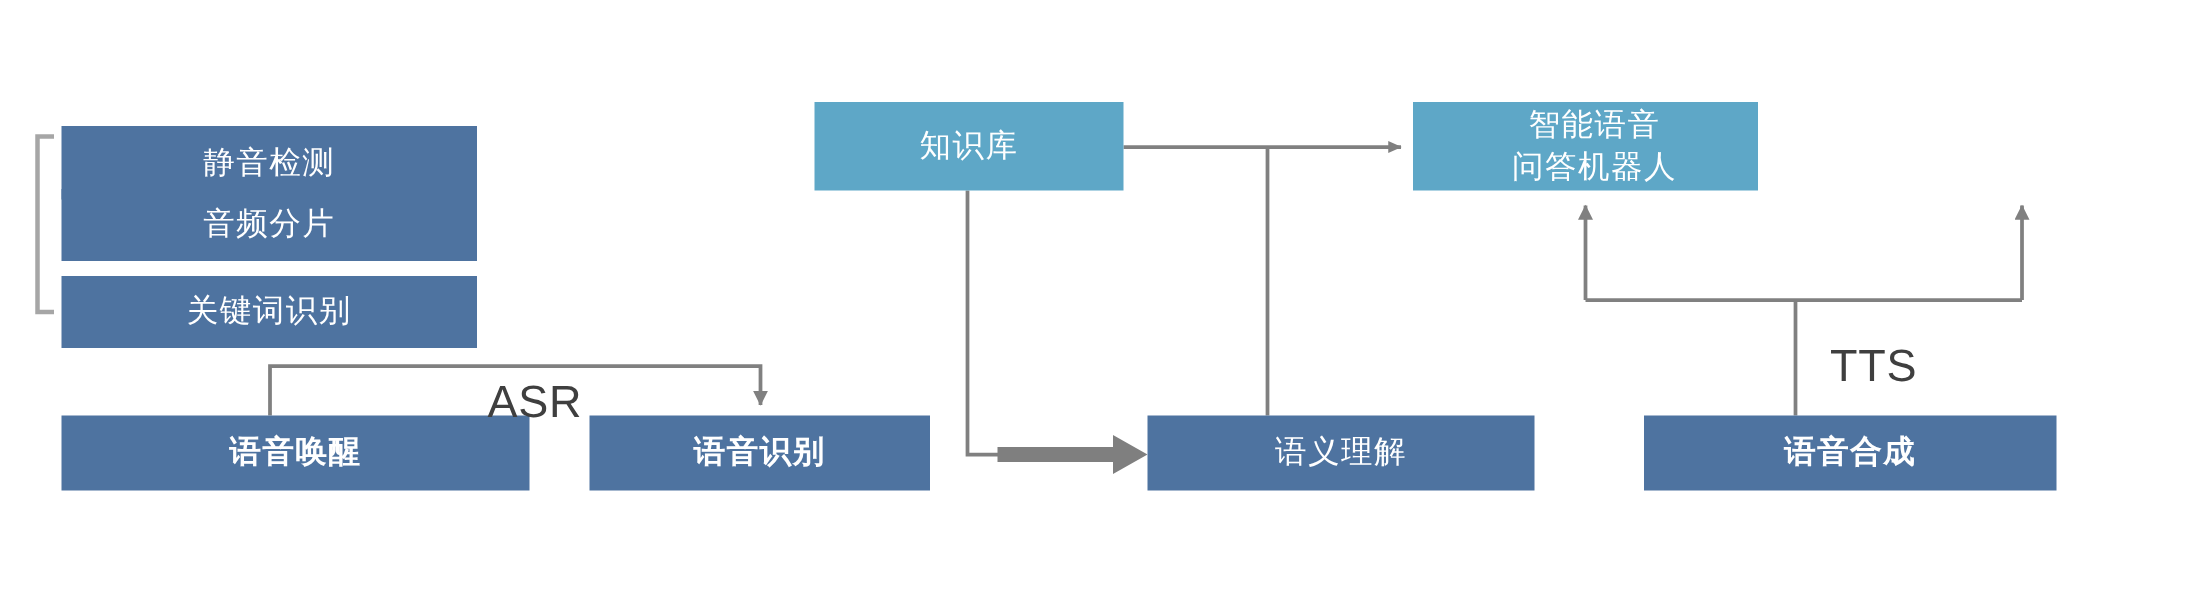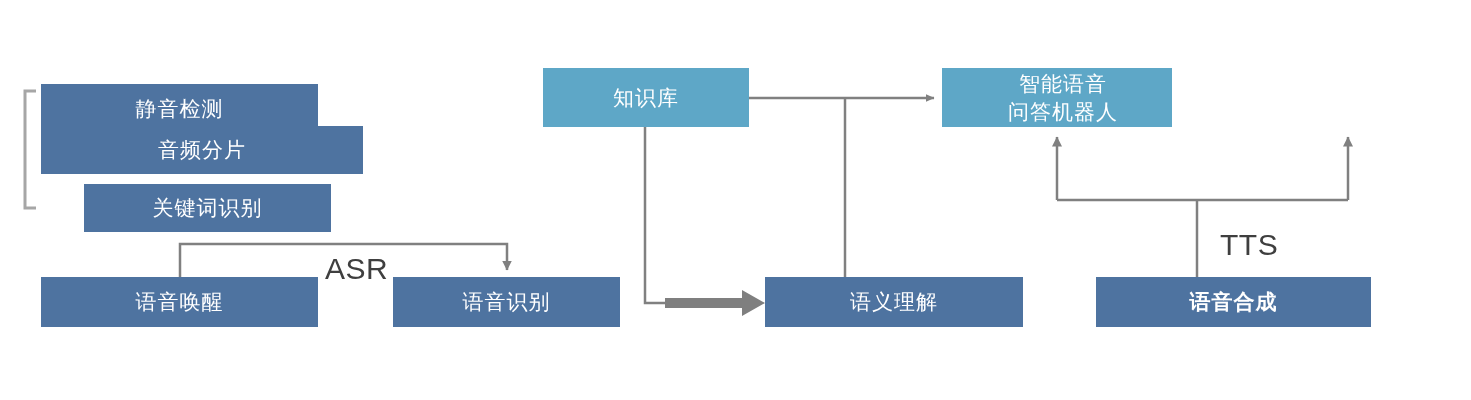--- a/index.html
+++ b/index.html
@@ -93,27 +93,27 @@
     <g>
       <path d="M1197,277 L1197,200" fill="none" stroke="#808080" stroke-width="2.5"></path>
       <path d="M1057,200 L1348,200" fill="none" stroke="#808080" stroke-width="2.5"></path>
       <path d="M1057,200 L1057,137" fill="none" stroke="#808080" stroke-width="2.5" marker-end="url(#arrow-thin-up)"></path>
       <path d="M1348,200 L1348,137" fill="none" stroke="#808080" stroke-width="2.5" marker-end="url(#arrow-thin-up)"></path>
     </g>
   </svg>
 
   <div class="node dark" style="left:41px; top:68px; width:277px; height:49px;margin-top:16px;">静音检测</div>
 
-  <div class="node dark" style="left:41px; top:126px; width:322px; height:48px;">音频分片</div>
+  <div class="node dark" style="left:41px; top:126px; width:277px; height:48px;">音频分片</div>
 
-  <div class="node dark" style="left:41px; top:184px; width:247px; height:48px;margin-left:43px;">关键词识别</div>
+  <div class="node dark" style="left:41px; top:184px; width:277px; height:48px;">关键词识别</div>
 
-  <div class="node dark" style="left:41px; top:277px; width:277px; height:50px;">语音唤醒</div>
+  <div class="node dark" style="left:41px; top:277px; width:312px; height:50px;font-weight:bold;">语音唤醒</div>
 
-  <div class="node dark" style="left:393px; top:277px; width:227px; height:50px;">语音识别</div>
+  <div class="node dark" style="left:393px; top:277px; width:227px; height:50px;font-weight:bold;">语音识别</div>
 
   <div class="node light" style="left:543px; top:68px; width:206px; height:59px;">知识库</div>
 
   <div class="node dark" style="left:765px; top:277px; width:258px; height:50px;">语义理解</div>
 
   <div class="node light" style="left:942px; top:68px; width:230px; height:59px;padding-left:12px;">智能语音
 问答机器人</div>
 
   <div class="node dark" style="left:1096px; top:277px; width:275px; height:50px;font-weight:bold;">语音合成</div>
 

